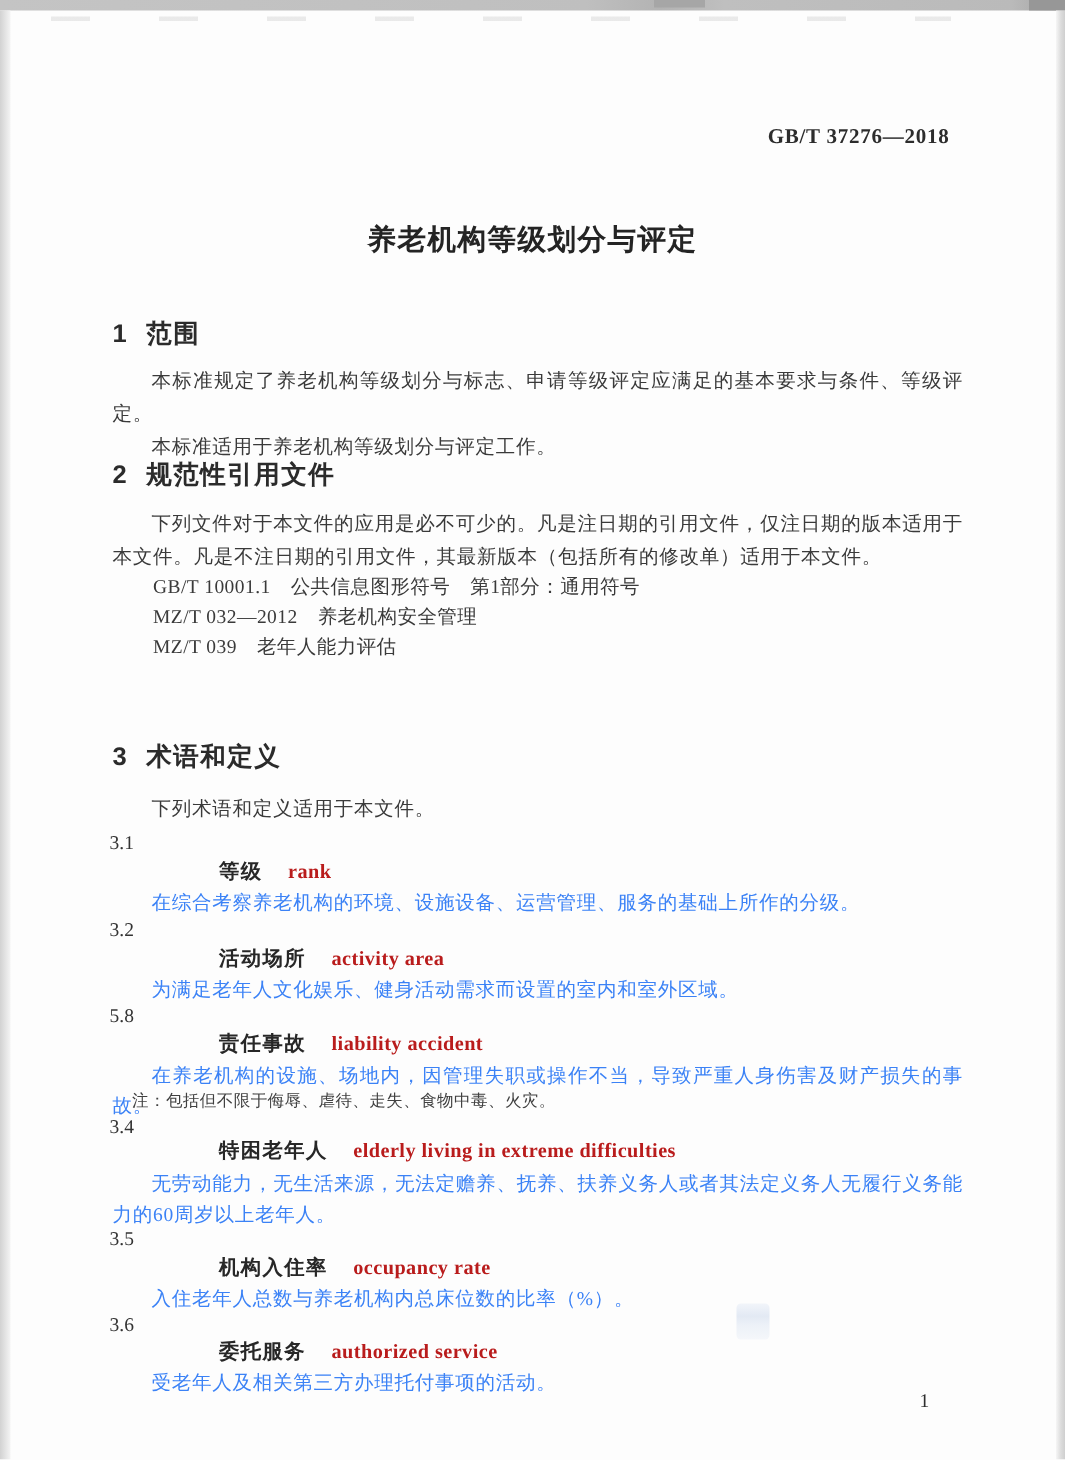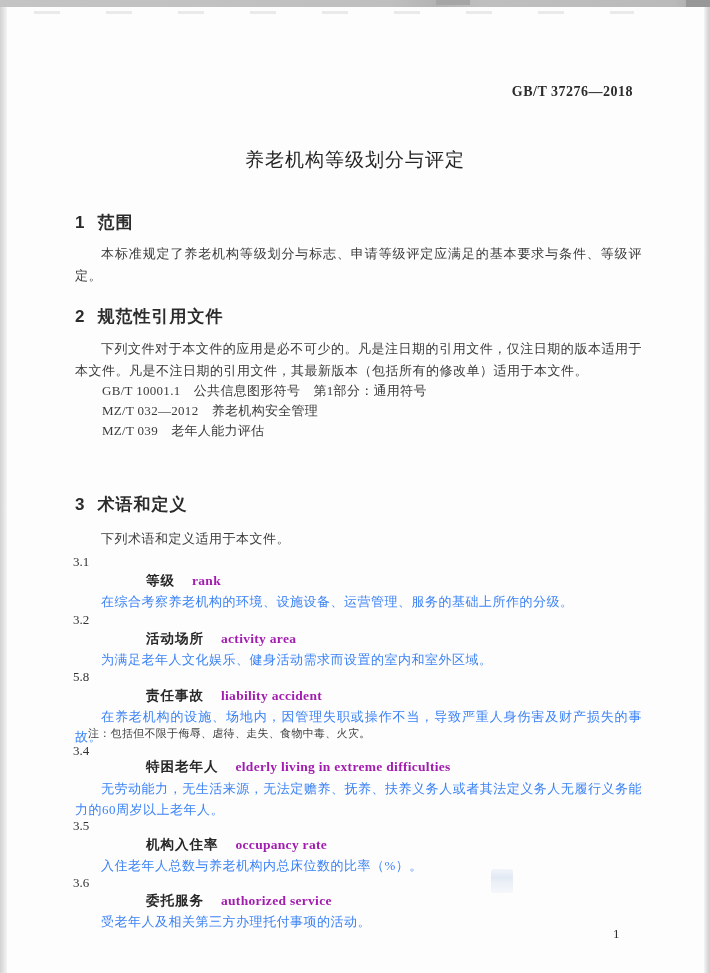--- a/index.html
+++ b/index.html
@@ -36,38 +36,38 @@
   
   .abs { position:absolute; }
   .doc-code {
     top:84px; right:77px;
     font-weight:bold; font-size:14px; letter-spacing:.5px; color:#2c2c2c;
     font-family:"Liberation Serif","DejaVu Serif",serif;
   }
   .doc-title {
     top:147px; left:0; width:710px; text-align:center;
     font-family:"Liberation Sans","DejaVu Sans",sans-serif;
-    font-weight:normal; font-size:19px; letter-spacing:1px; color:#242424;
+    font-weight:bold; font-size:19px; letter-spacing:1px; color:#242424;
   }
   .sec-h {
     left:75px;
     font-family:"Liberation Sans","DejaVu Sans",sans-serif;
     font-weight:bold; font-size:17px; color:#2b2b2b; letter-spacing:1px;
   }
   .sec-h .num { display:inline-block; margin-right:13px; letter-spacing:0; }
   .body-block { left:75px; width:567px; font-size:13px; line-height:22px; letter-spacing:.5px; text-align:justify; color:#3a3a3a; }
   .body-block p { margin:0; text-indent:2em; }
   .one-line { left:75px; font-size:13px; letter-spacing:.5px; color:#3a3a3a; }
   .indent { text-indent:2em; width:567px; }
   .ref-list { left:75px; width:567px; font-size:13px; letter-spacing:.3px; color:#3a3a3a; }
   .ref-list div { padding-left:27px; line-height:20.2px; white-space:nowrap; }
   .term-num { left:73px; font-size:13px; color:#333; }
   .term-name { left:102px; font-size:13.5px; white-space:nowrap; }
   .term-name .zh { font-family:"Liberation Sans","DejaVu Sans",sans-serif; font-weight:bold; color:#272727; letter-spacing:1px;margin-left:44px; }
-  .term-name .en { font-weight:bold; color:#a21caf; margin-left:17px; letter-spacing:.3px; }
+  .term-name .en { font-weight:bold; color:#b91c1c; margin-left:17px; letter-spacing:.3px; }
   .term-def { left:75px; width:567px; font-size:13px; letter-spacing:.5px; line-height:20px; text-align:justify; color:#3b82f6; }
   .term-def.indent1 { text-indent:2em; }
   .term-note { left:88px; font-size:11px; color:#404040; letter-spacing:.3px; }
   .page-num { left:613px; top:926px; font-size:13px; color:#2e2e2e; }
 </style>
 </head>
 <body>
 
 <div class="scan-top"></div>
 <div class="scan-notch-a"></div>
@@ -78,20 +78,21 @@
 <div class="artifact-chip"></div>
 
 <div class="abs doc-code">GB/T 37276—2018</div>
 <div class="abs doc-title">养老机构等级划分与评定</div>
 
 <div class="abs sec-h" style="top:211px">
   <span class="num">1</span><span>范围</span>
 </div>
 <div class="abs body-block" style="top:243px">
   <p>本标准规定了养老机构等级划分与标志、申请等级评定应满足的基本要求与条件、等级评定。</p>
+  <p>本标准适用于养老机构等级划分与评定工作。</p>
 </div>
 
 <div class="abs sec-h" style="top:305px">
   <span class="num">2</span><span>规范性引用文件</span>
 </div>
 <div class="abs body-block" style="top:338px">
   <p>下列文件对于本文件的应用是必不可少的。凡是注日期的引用文件，仅注日期的版本适用于本文件。凡是不注日期的引用文件，其最新版本（包括所有的修改单）适用于本文件。</p>
 </div>
 <div class="abs ref-list" style="top:381px">
   <div>GB/T 10001.1　公共信息图形符号　第1部分：通用符号</div>

